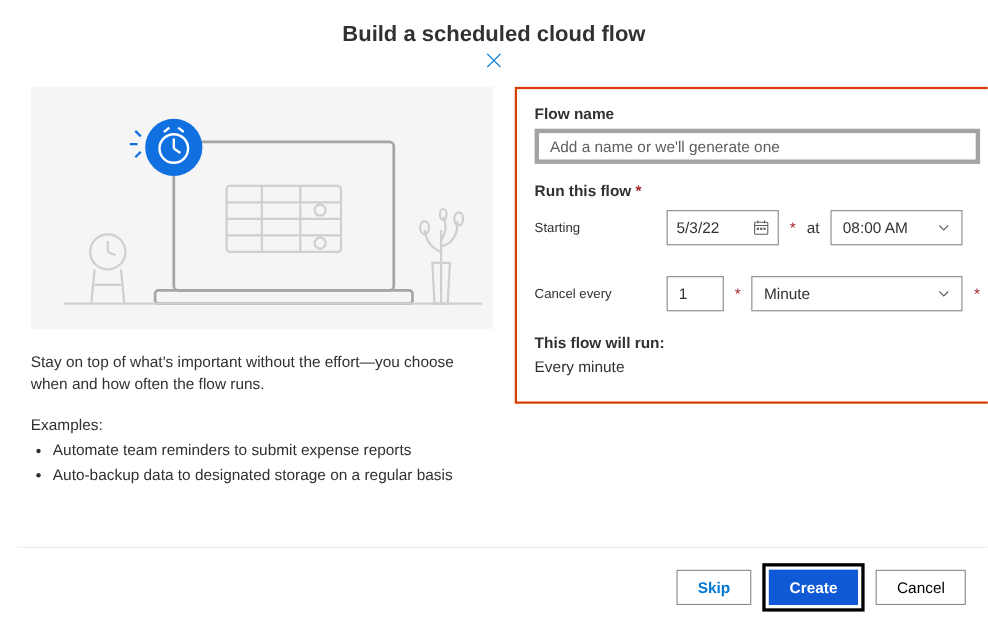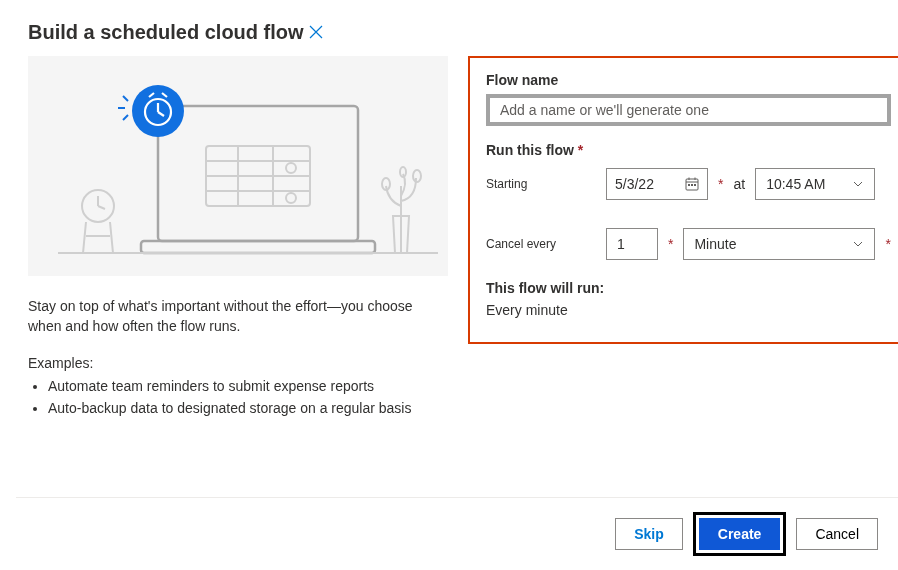--- a/index.html
+++ b/index.html
@@ -10,20 +10,21 @@
       background: #fff;
       width: 898px;
       height: 570px;
       position: relative;
     }
     .header {
       padding: 20px 28px 12px 28px;
       display: flex;
       justify-content: flex-start;
       align-items: center;
+      flex-direction: column;
     }
     .title {
       font-size: 20px;
       font-weight: 600;
       color: #323130;
     }
     .close-btn {
       width: 24px;
       height: 24px;
       display: flex;
@@ -262,21 +263,21 @@
               <line x1="4" y1="0.5" x2="4" y2="3" stroke="#605e5c"></line>
               <line x1="10" y1="0.5" x2="10" y2="3" stroke="#605e5c"></line>
               <rect x="3" y="7" width="2" height="2" fill="#605e5c"></rect>
               <rect x="6" y="7" width="2" height="2" fill="#605e5c"></rect>
               <rect x="9" y="7" width="2" height="2" fill="#605e5c"></rect>
             </svg>
         </div>
         <span class="req">*</span>
         <span class="at-text">at</span>
         <div class="time-field">
-          <span>10:45 AM</span>
+          <span>08:00 AM</span>
           <svg class="chevron" width="12" height="12" viewBox="0 0 12 12">
               <path d="M2 4 L6 8 L10 4" fill="none" stroke="#605e5c" stroke-width="1"></path>
             </svg>
         </div>
       </div>
 
       <div class="row" style="margin-top:28px">
         <div class="row-label">Cancel every</div>
         <div class="num-field">
           <span>1</span>

